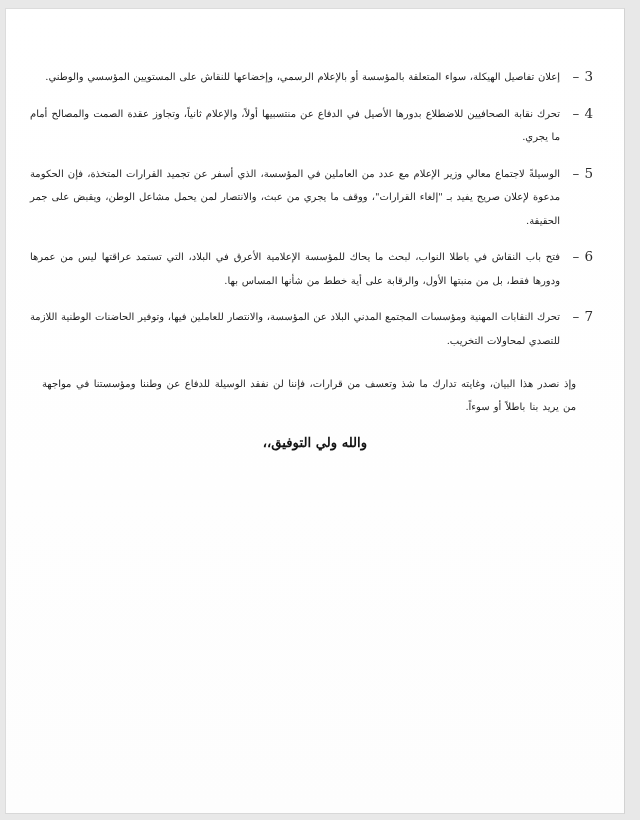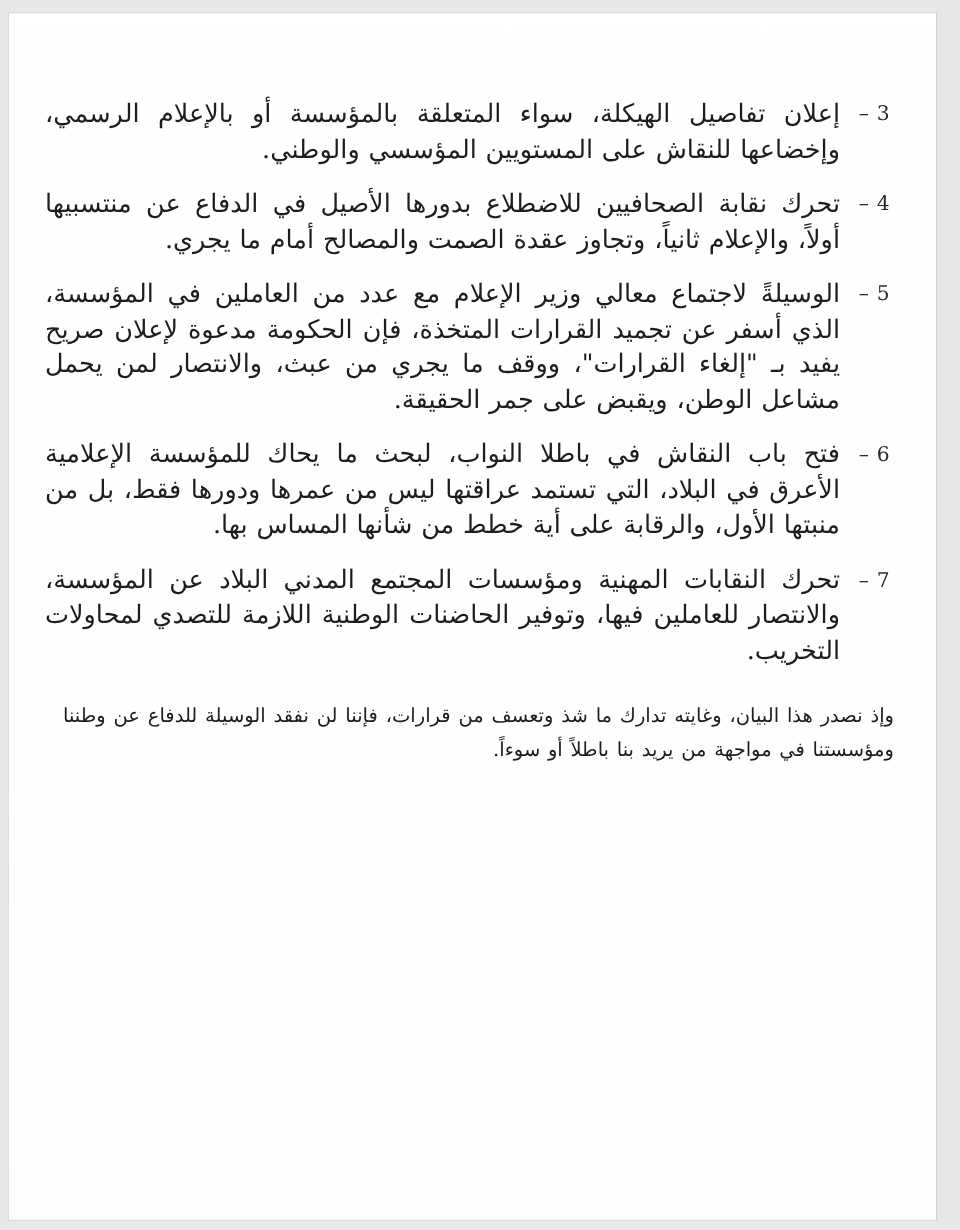--- a/index.html
+++ b/index.html
@@ -64,35 +64,35 @@
     font-size: 13.5px;
     color: #2b2b2b;
     line-height: 23px;
     letter-spacing: 0.5px;
     white-space: nowrap;
     padding-top: 0px;
   }
 
   .item-text {
     flex: 1 1 auto;
-    font-size: 17px;
+    font-size: 10px;
     line-height: 23.5px;
     color: #1d1d1d;
     text-align: justify;
     text-justify: inter-word;
     padding-left: 6px;
     word-spacing: 0.5px;
   }
 
   
   .closing-paragraph {
     margin-top: 20px;
-    margin-right: 10px;
+    margin-right: 30px;
     margin-left: 18px;
-    font-size: 13px;
+    font-size: 10px;
     line-height: 23px;
     color: #1d1d1d;
     text-align: justify;
     text-justify: inter-word;
     word-spacing: 1px;
   }
 
   
   .signature-line {
     margin-top: 17px;
@@ -139,19 +139,20 @@
         <div class="item-text">فتح باب النقاش في باطلا النواب، لبحث ما يحاك للمؤسسة الإعلامية الأعرق في البلاد، التي تستمد عراقتها ليس من عمرها ودورها فقط، بل من منبتها الأول، والرقابة على أية خطط من شأنها المساس بها.</div>
       </div>
 
       <div class="list-item">
         <div class="item-marker">7 –</div>
         <div class="item-text">تحرك النقابات المهنية ومؤسسات المجتمع المدني البلاد عن المؤسسة، والانتصار للعاملين فيها، وتوفير الحاضنات الوطنية اللازمة للتصدي لمحاولات التخريب.</div>
       </div>
 
       <div class="closing-paragraph">وإذ نصدر هذا البيان، وغايته تدارك ما شذ وتعسف من قرارات، فإننا لن نفقد الوسيلة للدفاع عن وطننا ومؤسستنا في مواجهة من يريد بنا باطلاً أو سوءاً.</div>
 
+      <div class="signature-line">والله ولي التوفيق،،</div>
 
     </div>
 
     <div class="blank-region"></div>
 
   </div>
 </div>
 
 </body></html>

